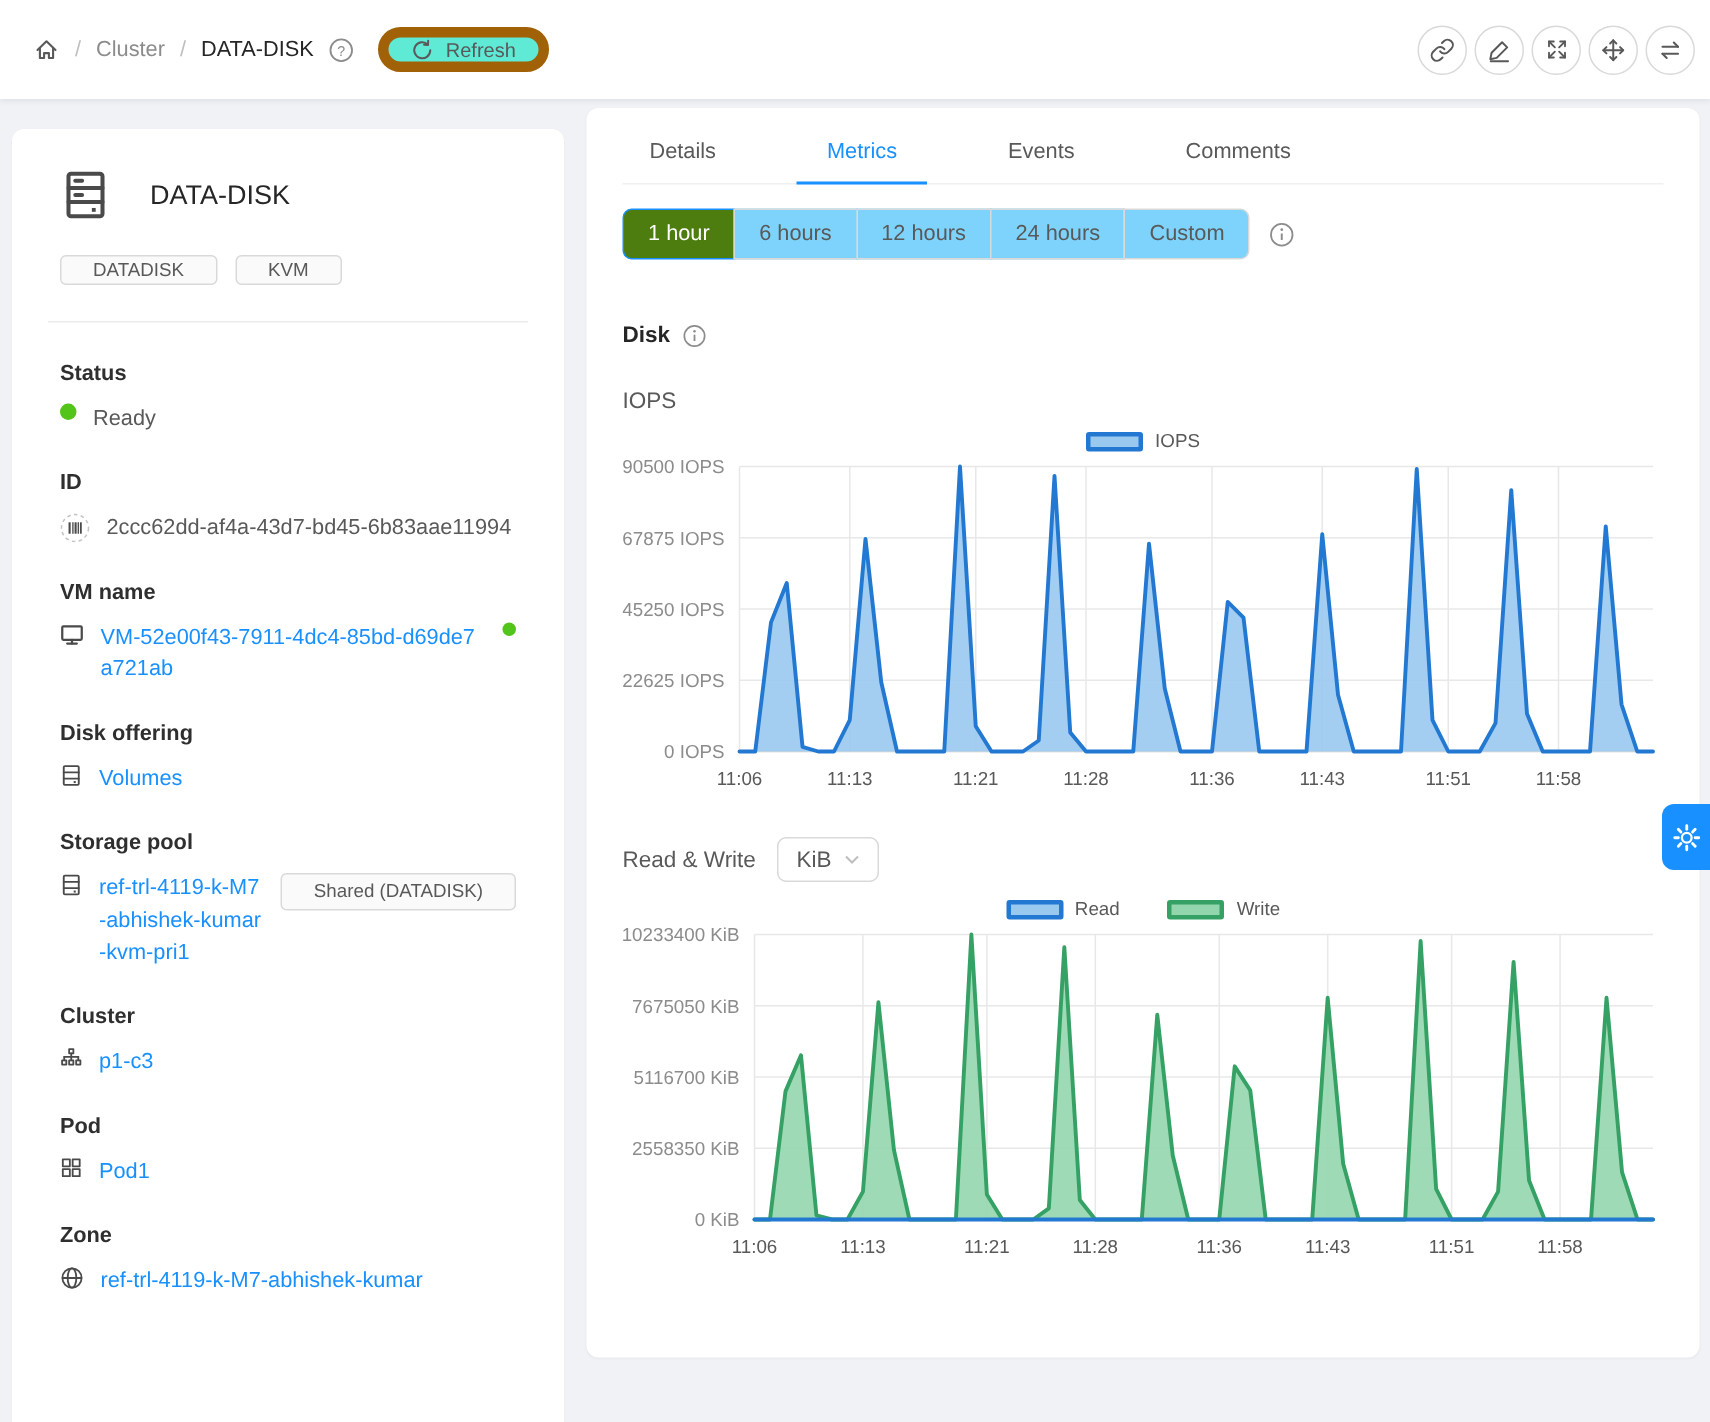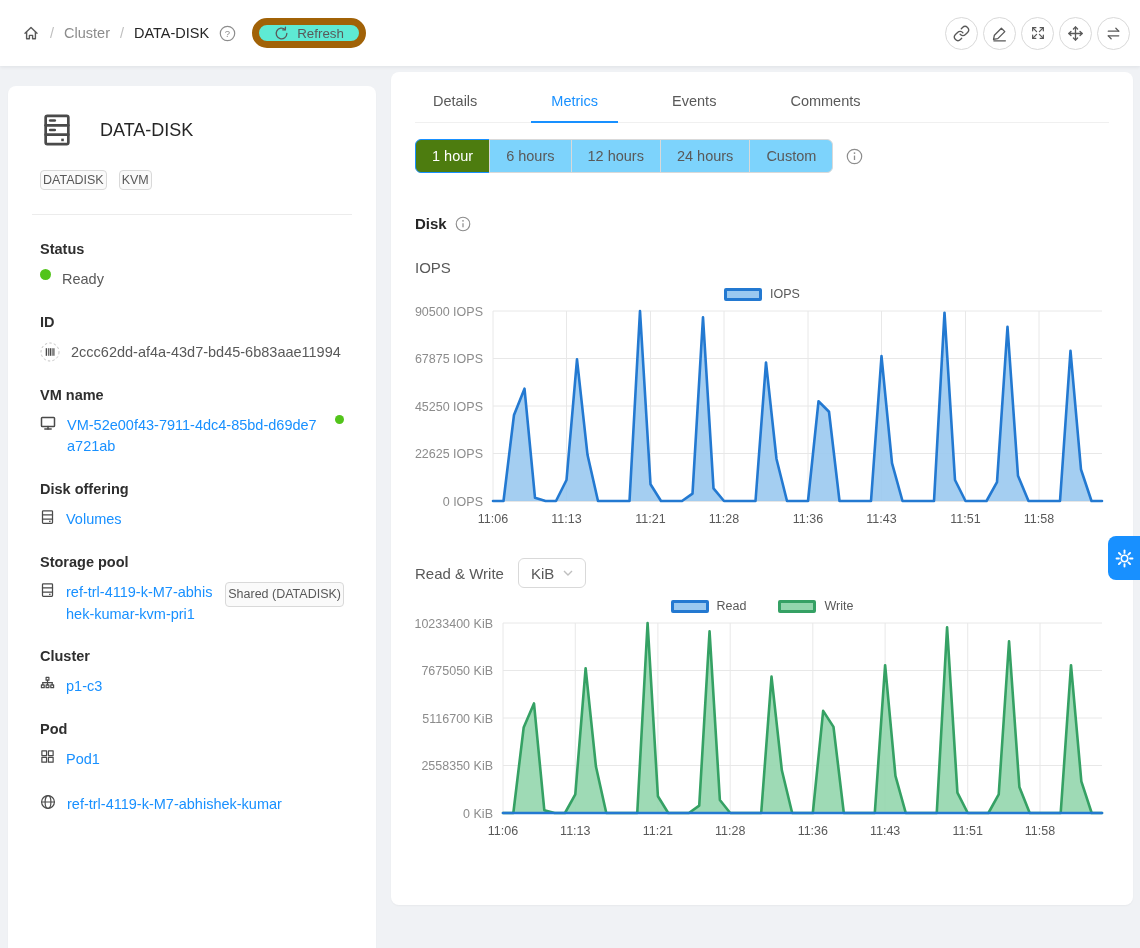--- a/index.html
+++ b/index.html
@@ -20,21 +20,21 @@
   .top-actions { margin-left:auto; display:flex; gap:5px; }
   .circle-btn { width:33px; height:33px; border-radius:50%; border:1px solid #d9d9d9; background:#fff;
     display:flex; align-items:center; justify-content:center; cursor:pointer; }
 
   
   .card { background:#fff; border-radius:8px; box-shadow:0 1px 2px rgba(0,0,0,.04); }
   .side { position:absolute; left:8px; top:86px; width:368px; height:900px; padding:26px 32px; }
   .side-head { display:flex; align-items:center; gap:26px; }
   .side-title { font-size:18px; color:#262626; }
   .tag-row { display:flex; gap:12px; margin-top:22px; }
-  .tag { border:1px solid #d9d9d9; background:#fafafa; border-radius:4px; padding:2px 2px;
+  .tag { border:1px solid #d9d9d9; background:#fafafa; border-radius:4px; padding:2px 21px;
     font-size:12.5px; color:#595959; }
   .divider { height:1px; background:#ececec; margin:24px -8px 26px -8px; }
   .sec { margin-bottom:23px; }
   .sec-label { font-weight:bold; color:#2f2f2f; margin-bottom:12px; }
   .sec-val { display:flex; align-items:flex-start; gap:11px; line-height:1.5; }
   .sec-val .grow { flex:1; min-width:0; }
   .dot { width:11px; height:11px; border-radius:50%; background:#52c41a; flex:none; }
   .dot.sm { width:9px; height:9px; }
   .wrap-link { word-break:break-all; }
   .pool-link { max-width:150px; }
@@ -269,20 +269,21 @@
             <rect x="9" y="2" width="5" height="5"></rect>
           <rect x="2" y="9" width="5" height="5"></rect>
             <rect x="9" y="9" width="5" height="5"></rect>
         </svg>
       </span>
       <span class="link">Pod1</span>
     </div>
   </div>
 
   <div class="sec">
+    <div class="sec-label">Zone</div>
     <div class="sec-val">
       <span>
         <svg width="16" height="16" viewBox="0 0 16 16" class="ic-dark" style="stroke-width:1.2">
           <circle cx="8" cy="8" r="6.4"></circle>
             <ellipse cx="8" cy="8" rx="2.9" ry="6.4"></ellipse>
           <line x1="1.8" y1="8" x2="14.2" y2="8"></line>
         </svg>
       </span>
       <span class="link">ref-trl-4119-k-M7-abhishek-kumar</span>
     </div>

